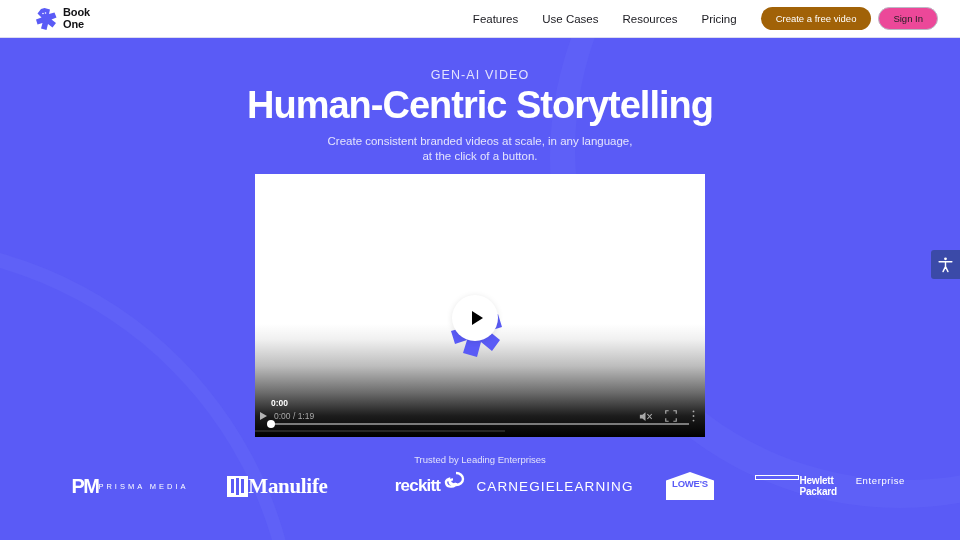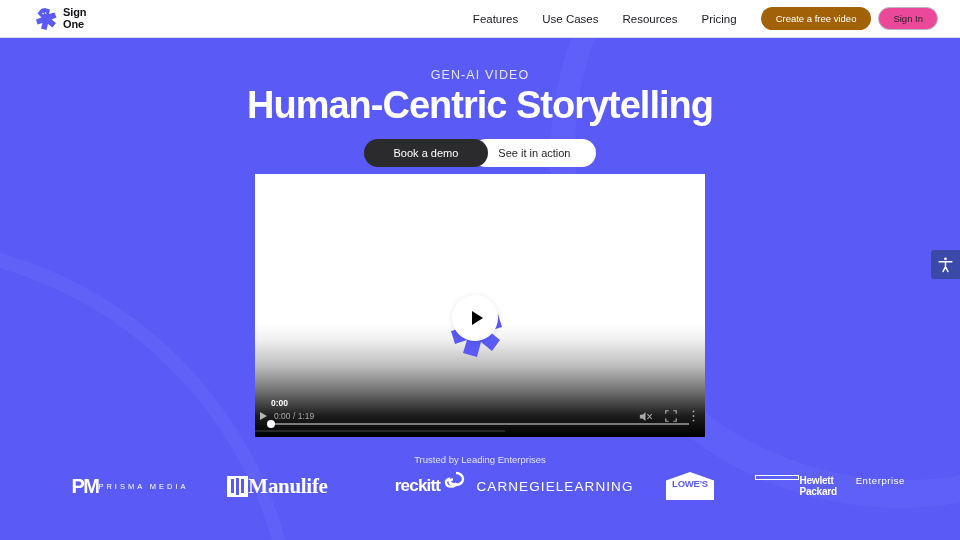--- a/index.html
+++ b/index.html
@@ -304,21 +304,21 @@
 <div id="page">
 
   <div class="header">
     <div class="brand">
       <svg class="brand-mark" viewBox="0 0 44 48">
         <path d="M17 2 L28 5 L26 14 L37 11 L41 21 L31 25 L40 32 L33 41 L24 34 L21 46 L10 43 L13 32 L3 35 L0 25 L11 21 L3 13 L10 4 Z" fill="#5a5bf6"></path>
         <circle cx="14" cy="13" r="1.6" fill="#ffffff"></circle>
         <circle cx="19" cy="12" r="1.6" fill="#ffffff"></circle>
       </svg>
       <div>
-        <div class="brand-text">Sign</div>
+        <div class="brand-text">Book</div>
         <div class="brand-text">One</div>
       </div>
     </div>
 
     <nav class="nav">
       <span class="nav-link">Features</span>
       <span class="nav-link">Use Cases</span>
       <span class="nav-link">Resources</span>
       <span class="nav-link">Pricing</span>
       <button class="btn-cta">Create a free video</button>
@@ -328,20 +328,24 @@
 
   <div class="hero">
     <div class="deco-arc-tr"></div>
     <div class="deco-arc-tr2"></div>
     <div class="deco-arc-bl"></div>
     <div class="deco-arc-bl2"></div>
 
     <div class="hero-inner">
       <div class="eyebrow">GEN-AI VIDEO</div>
       <h1 class="headline">Human-Centric Storytelling</h1>
+      <div class="subtitle">
+        <div>Create consistent branded videos at scale, in any language,</div>
+        <div>at the click of a button.</div>
+      </div>
       <div class="cta-row">
         <button class="btn-dark">Book a demo</button>
         <button class="btn-light">See it in action</button>
       </div>
     </div>
 
     <div class="trusted">Trusted by Leading Enterprises</div>
 
     <div class="logos">
       <div class="logo logo-prisma">

